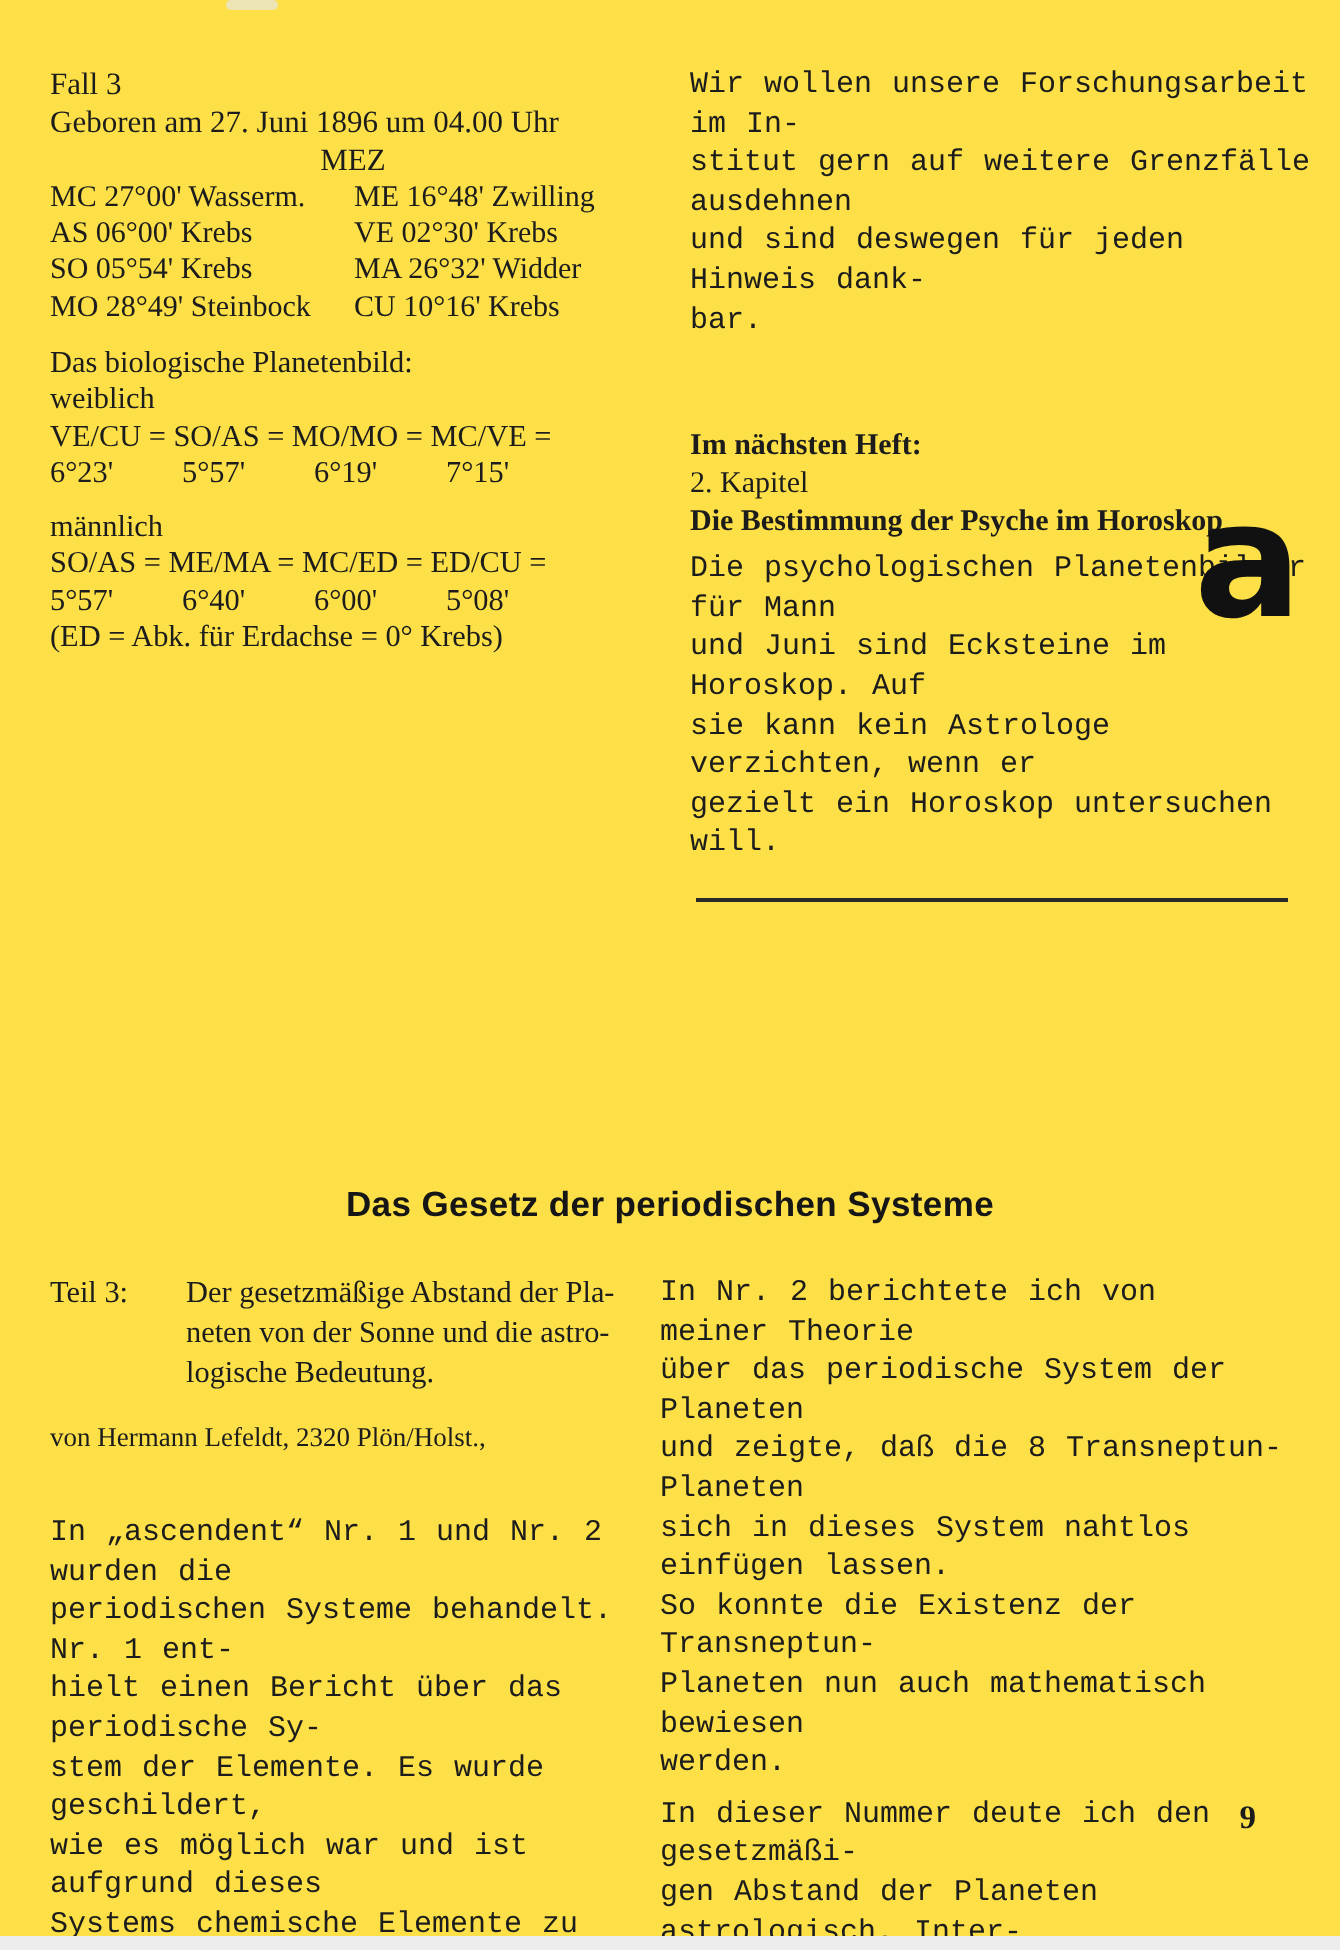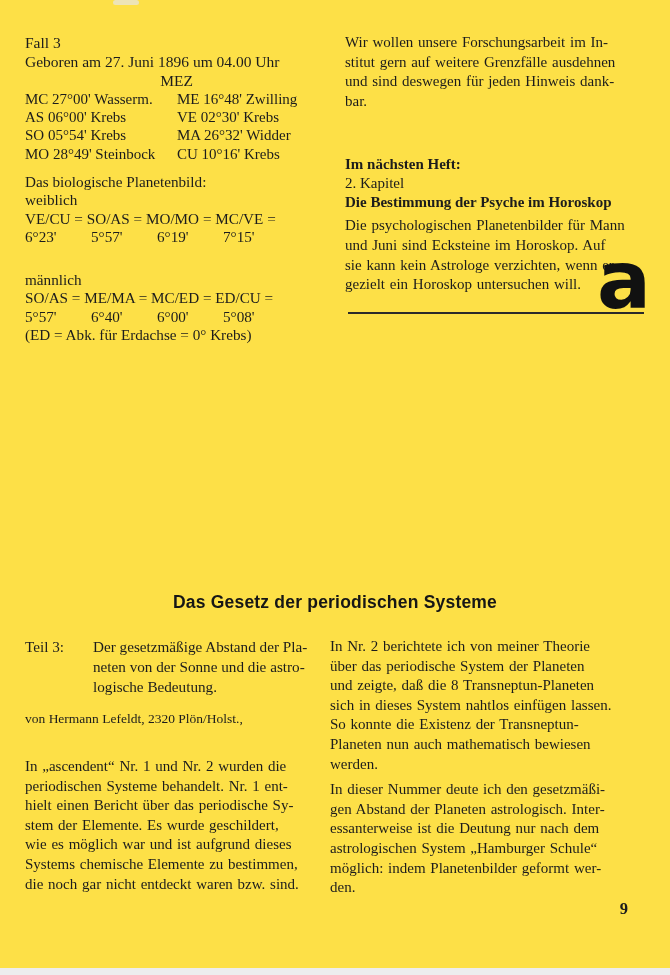--- a/index.html
+++ b/index.html
@@ -22,23 +22,23 @@
 
   .positions{margin-top:0;font-size:15px;line-height:18.2px;}
   .pos-row{display:flex;}
   .pos-a{width:152px;}
   .pos-b{flex:1;}
 
   .bio-heading{margin-top:10px;font-size:15.2px;line-height:18.5px;}
   .gender-label,.formula,.ed-note{font-size:15.2px;line-height:18.5px;}
   .vals{font-size:15.2px;line-height:18.5px;}
   .vals span{display:inline-block;width:66px;}
-  .male-block{margin-top:24px;}
+  .male-block{margin-top:8px;}
 
-  .para{white-space:pre-line;font-size:15px;line-height:19.6px;margin:0;word-spacing:1px;}
+  .para{white-space:pre-line;font-size:15px;line-height:19.6px;margin:0;word-spacing:1px;font-family:Liberation Mono, monospace;}
 
   .heft{margin-top:44px;font-size:15px;line-height:19px;}
   .bold{font-weight:bold;}
   .teaser{margin-top:4px;}
 
   .a-logo{
     position:absolute;top:208px;right:6px;
     font-family:"DejaVu Sans", sans-serif;
     font-weight:bold;font-size:80px;line-height:1;
     color:#111;

